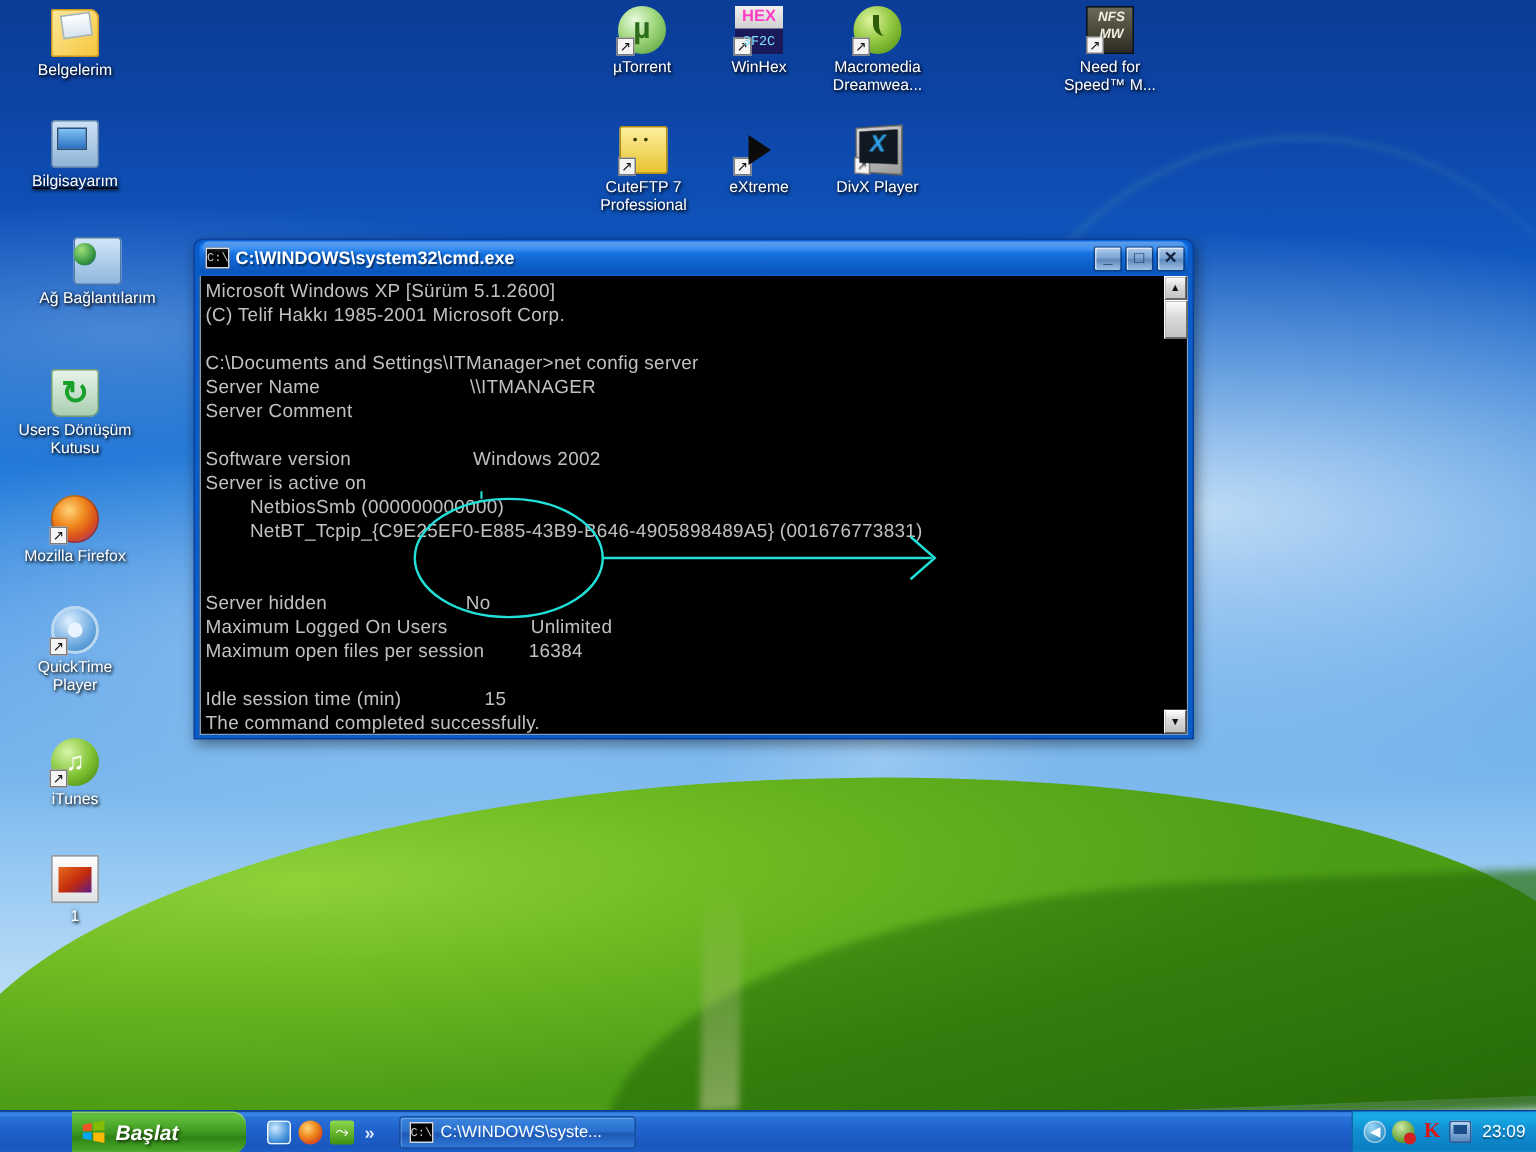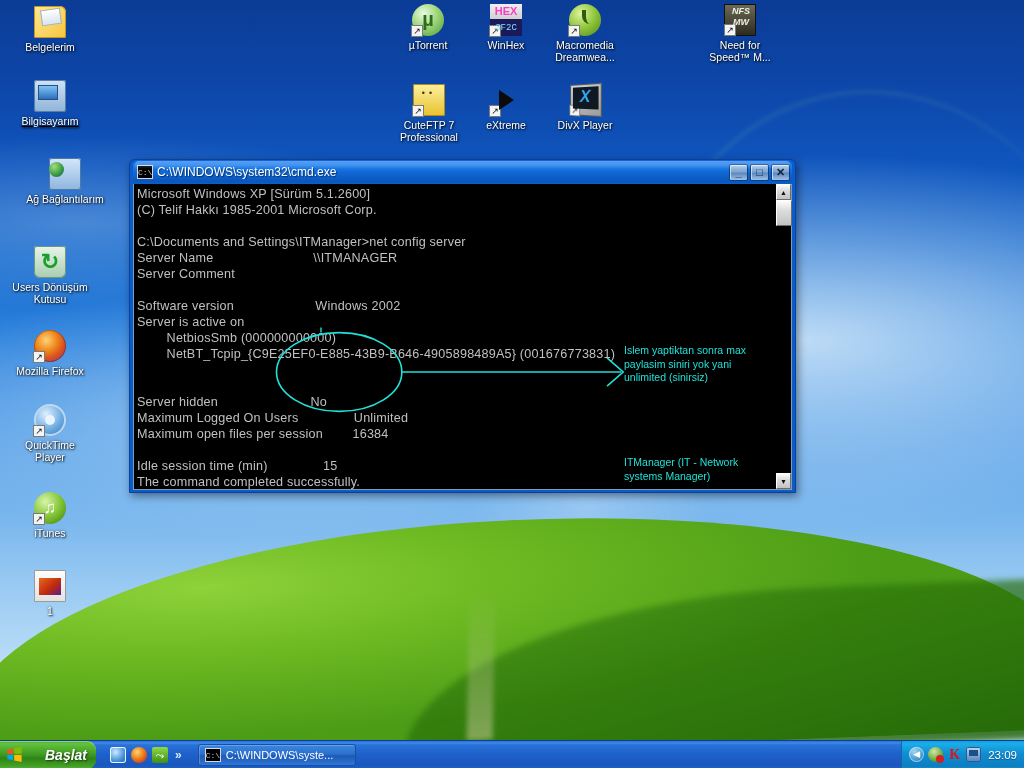--- a/index.html
+++ b/index.html
@@ -160,21 +160,21 @@
     content:""; position:absolute; left:2px; right:2px; top:1px; height:8px;
     background:linear-gradient(to bottom, rgba(255,255,255,.35), rgba(255,255,255,0));
     border-radius:4px 4px 0 0; pointer-events:none;
   }
   .cmd-ico {
     width:16px;height:14px;background:#000;border:1px solid #cfd8e4;
     color:#c8c8c8;font-family:"Liberation Mono",monospace;font-size:8px;
     line-height:13px;text-align:center;margin-right:4px;flex:none;
   }
   #wintitle {
-    color:#fff; font-size:12px; font-weight:normal; flex:1;
+    color:#fff; font-size:12px; font-weight:bold; flex:1;
     text-shadow:1px 1px 1px rgba(0,0,0,.5);
     white-space:nowrap; overflow:hidden;
   }
   .winbtns { display:flex; gap:2px; }
   .wbtn {
     width:19px;height:17px; border:1px solid #0a3f86;
     background:linear-gradient(to bottom,#a9c8ea,#7fa6d2 45%,#5e89bd 55%,#9ec0e6);
     border-radius:2px; color:#0a2a52; font-size:11px; font-weight:bold;
     display:flex; align-items:center; justify-content:center; line-height:1;
     box-shadow:inset 1px 1px 0 rgba(255,255,255,.6);
@@ -217,25 +217,26 @@
   }
 
   
   #taskbar {
     position:absolute; left:0; bottom:0; width:1024px; height:28px;
     background:linear-gradient(to bottom,#2b6fd6 0%,#3d8ae8 8%,#2a72d8 14%,#1f62cc 45%,#1a57bd 88%,#1b5fc8 100%);
     border-top:1px solid #0a3f9a;
     display:flex; align-items:center;
   }
   #startbtn {
-    height:28px; width:96px; flex:none;
+    height:28px; width:116px; flex:none;
     background:linear-gradient(to bottom,#53ad31 0%,#63c13c 10%,#3f9a21 48%,#2e8414 62%,#44a126 90%,#57b534 100%);
     border-radius:0 9px 9px 0;
-    display:flex; align-items:center; gap:22px; padding-left:6px;
+    display:flex; align-items:center; gap:6px; padding-left:6px;
     box-shadow:inset 0 1px 0 rgba(255,255,255,.35);
+    margin-left:48px;
   }
   #startlogo { width:17px;height:17px; flex:none; position:relative; }
   #starttext {
     color:#fff; font-size:14px; font-style:italic; font-weight:bold;
     text-shadow:1px 1px 2px rgba(0,0,0,.6);
   }
   #quicklaunch { display:flex; align-items:center; gap:5px; padding:0 4px 0 14px; }
   .ql { width:16px;height:16px; }
   .ql-ie { border-radius:3px; background:radial-gradient(circle at 35% 32%,#cfeaff,#3f8fd8 60%,#1a5fa8 100%);
            box-shadow:inset 0 0 0 1px #f0f6ff; }
@@ -405,25 +406,20 @@
 
 C:\Documents and Settings\ITManager&gt;</div>
 
     <svg id="anno" viewBox="0 0 650 306" preserveAspectRatio="none">
       <ellipse cx="203" cy="186" rx="62" ry="39" fill="none" stroke="#22e0d8" stroke-width="1.6"></ellipse>
       <line x1="265" y1="186" x2="482" y2="186" stroke="#22e0d8" stroke-width="1.6"></line>
       <polyline points="468,172 484,186 468,200" fill="none" stroke="#22e0d8" stroke-width="1.6"></polyline>
       <line x1="185" y1="142" x2="185" y2="147" stroke="#22e0d8" stroke-width="1.4"></line>
     </svg>
 
-    <div class="anno-text" style="left:490px; top:160px; width:150px;">Islem yaptiktan sonra max
-paylasim siniri yok yani
-unlimited (sinirsiz)</div>
-    <div class="anno-text" style="left:490px; top:272px; width:150px;">ITManager (IT - Network
-systems Manager)</div>
 
     <div id="vscroll">
       <div class="sb-btn">▲</div>
       <div class="sb-track">
         <div class="sb-thumb"></div>
       </div>
       <div class="sb-btn">▼</div>
     </div>
   </div>
 </div>

